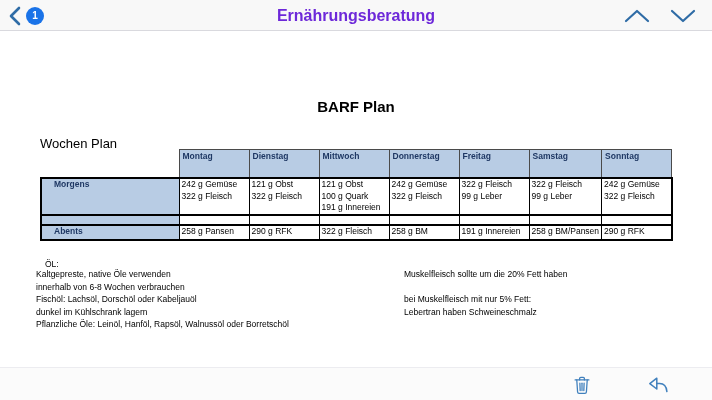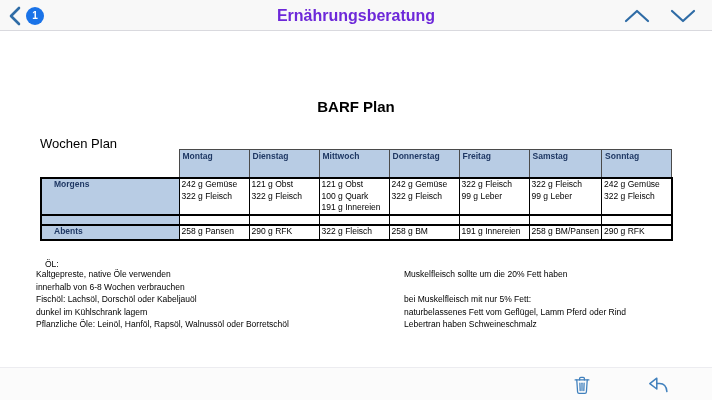--- a/index.html
+++ b/index.html
@@ -221,21 +221,20 @@
       <div>Kaltgepreste, native Öle verwenden</div>
       <div>innerhalb von 6-8 Wochen verbrauchen</div>
       <div>Fischöl: Lachsöl, Dorschöl oder Kabeljauöl</div>
       <div>dunkel im Kühlschrank lagern</div>
       <div>Pflanzliche Öle: Leinöl, Hanföl, Rapsöl, Walnussöl oder Borretschöl</div>
     </div>
   <div class="notes right">
       <div>Muskelfleisch sollte um die 20% Fett haben</div>
       <div></div>
       <div>bei Muskelfleisch mit nur 5% Fett:</div>
-      <div>naturbelassenes Fett vom Geflügel, Lamm Pferd oder Rind</div>
       <div>Lebertran haben Schweineschmalz</div>
     </div>
 
   <div class="bottombar">
     <div class="tool-btn tool-trash">
       <svg width="22" height="24" viewBox="0 0 24 24" fill="none" stroke="#4080bd" stroke-width="1.4" stroke-linecap="round" stroke-linejoin="round">
         <path d="M4.5 6.5 h15"></path>
         <path d="M9.4 6.5 V4.9 a1.3 1.3 0 0 1 1.3 -1.3 h2.6 a1.3 1.3 0 0 1 1.3 1.3 V6.5"></path>
         <path d="M6.3 6.5 l0.9 13.1 a1.6 1.6 0 0 0 1.6 1.5 h6.4 a1.6 1.6 0 0 0 1.6 -1.5 l0.9 -13.1"></path>
         <path d="M9.7 10 l0.3 8"></path>

